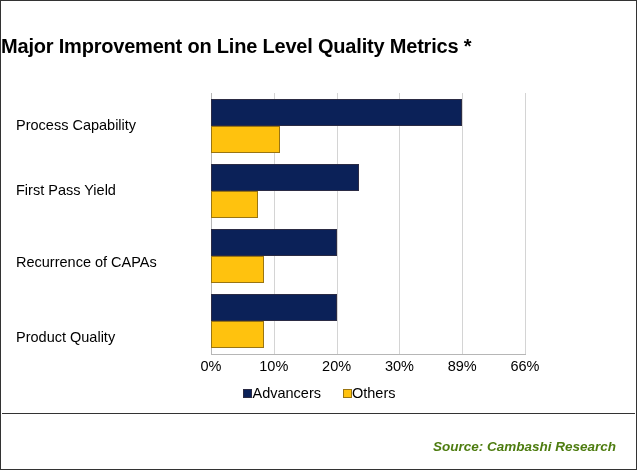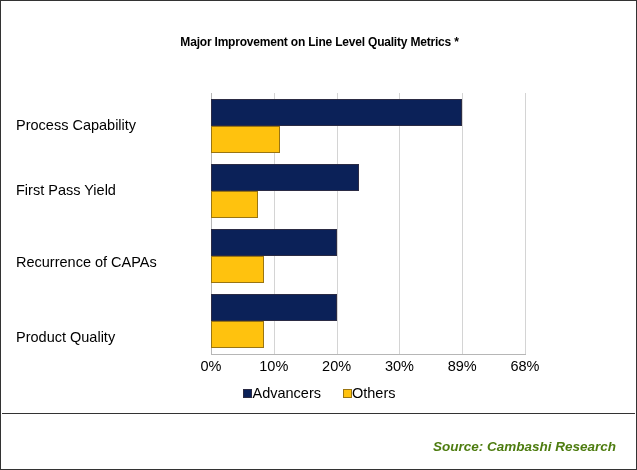--- a/index.html
+++ b/index.html
@@ -20,22 +20,22 @@
     border: 1px solid #333333;
     overflow: hidden;
   }
 
   
   #chart-title {
     position: absolute;
     left: 0;
     top: 34px;
     width: 637px;
-    text-align: center;
-    font-size: 12px;
+    text-align: left;
+    font-size: 20px;
     font-weight: bold;
     color: #000000;
     letter-spacing: -0.2px;
   }
 
   
   #plot {
     position: absolute;
     left: 210px;
     top: 92px;
@@ -231,21 +231,21 @@
   </div>
 
   <div id="axis-bottom"></div>
 
   <div id="xticks">
       <div class="xtick" style="left: 0px;">0%</div>
       <div class="xtick" style="left: 62.8px;">10%</div>
       <div class="xtick" style="left: 125.6px;">20%</div>
       <div class="xtick" style="left: 188.4px;">30%</div>
       <div class="xtick" style="left: 251.2px;">89%</div>
-      <div class="xtick" style="left: 314px;">68%</div>
+      <div class="xtick" style="left: 314px;">66%</div>
     </div>
 
   <div id="legend">
       <div class="legend-entry">
         <span class="legend-swatch advancers" style="background: rgb(11, 33, 88);"></span>
         <span>Advancers</span>
       </div>
       <div class="legend-entry">
         <span class="legend-swatch others" style="background: rgb(255, 194, 14);"></span>
         <span>Others</span>

